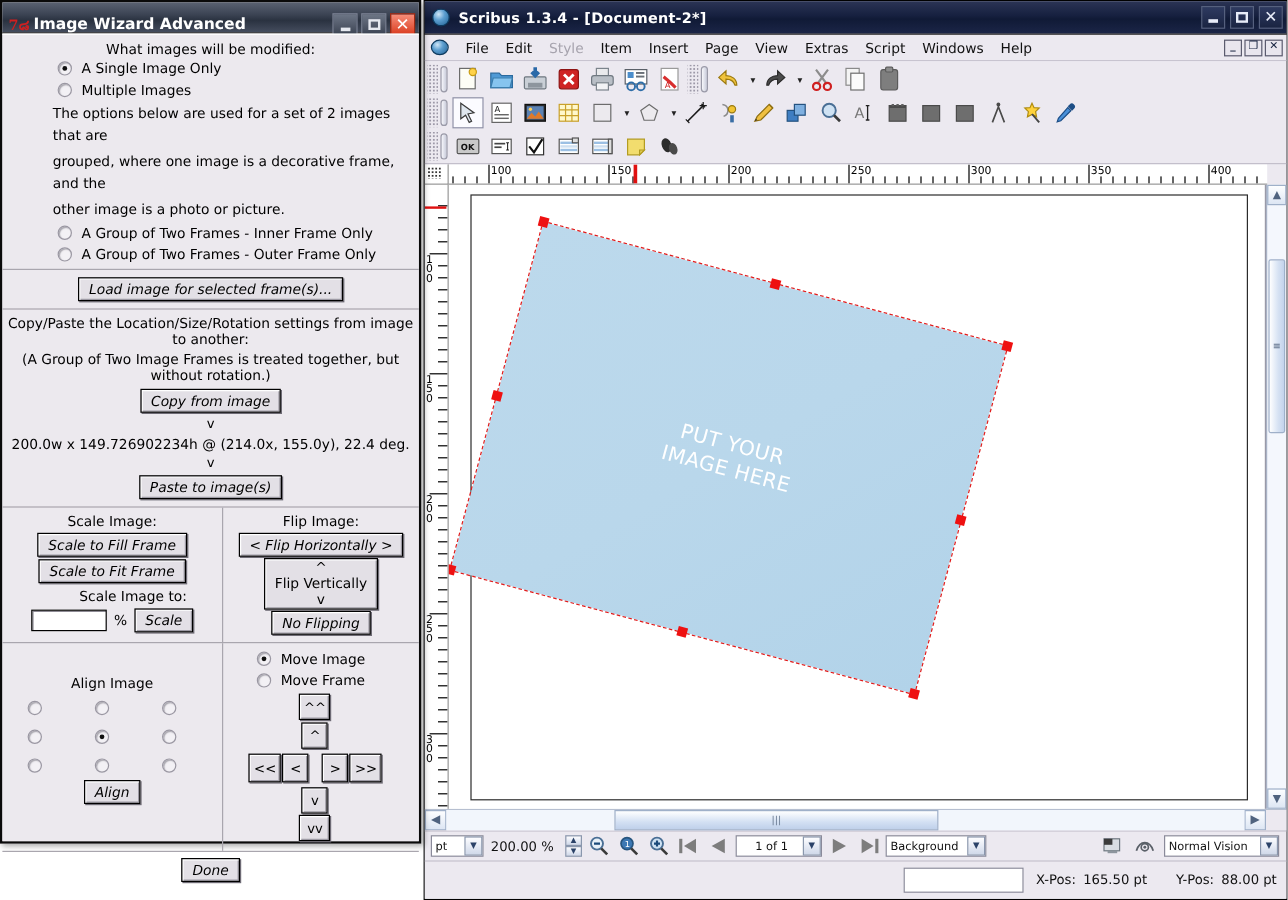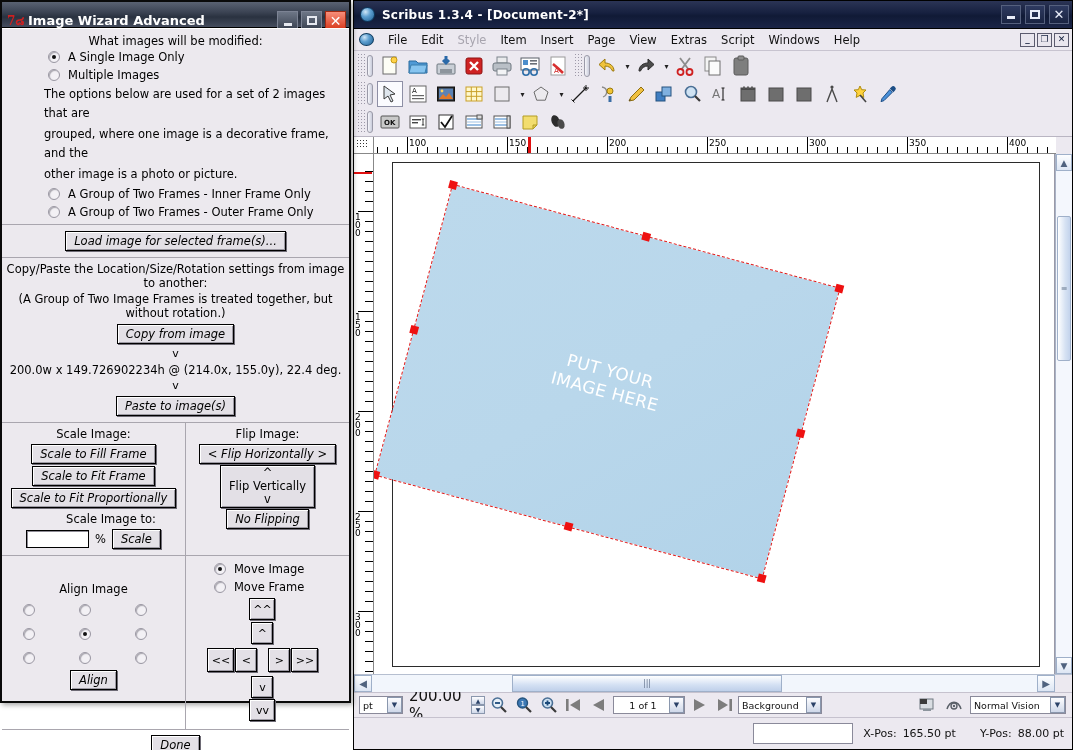--- a/index.html
+++ b/index.html
@@ -151,21 +151,21 @@
   }
   .sb-combo {
     height: 18px; border: 1px solid #8a8a9a; background: #fff; display: flex; align-items: center;
     font-size: 9.5px; color: #111; padding-left: 3px;
   }
   .sb-combo .arrowbox {
     width: 15px; height: 16px; margin-left: auto; background: linear-gradient(to bottom,#fdfdff,#cfd8e9);
     border: 1px solid #8a97ad; display: flex; align-items: center; justify-content: center;
     font-size: 7px; color: #2b4268;
   }
-  .zoomfield { width: 62px; height: 18px; background: #ece9f0; font-size: 15px;
+  .zoomfield { width: 62px; height: 18px; background: #ece9f0; font-size: 11px;
      display:flex;align-items:center;padding-left:3px;color:#111;}
   .spin { width: 14px; height: 18px; display:flex; flex-direction:column;}
   .spin div{flex:1;border:1px solid #8a97ad;background:linear-gradient(to bottom,#fdfdff,#cfd8e9);
      display:flex;align-items:center;justify-content:center;font-size:6px;color:#2b4268;}
   .icon-btn{width:22px;height:20px;display:flex;align-items:center;justify-content:center;}
   .sc-statusbar2 {
     height: 32px; flex: 0 0 32px; background: #ece9f0; display: flex; align-items: center;
     border-top: 1px solid #c6c2ce; padding-right: 8px;
   }
   .coordbox { width: 100px; height: 21px; background:#fff; border:1px solid #8a8a9a; margin-left:auto;}
@@ -907,21 +907,20 @@
             <div class="btn">Paste to image(s)</div>
           </div>
       </div>
 
       <div class="two-col">
         <div class="col-l">
           <div class="col-title">Scale Image:</div>
           <div class="stack-btns">
             <div class="btn">Scale to Fill Frame</div>
             <div class="btn">Scale to Fit Frame</div>
-            <div class="btn">Scale to Fit Proportionally</div>
           </div>
           <div class="col-title" style="margin-top:4px;margin-left:35px;">Scale Image to:</div>
           <div class="scale-to-row">
             <input class="txtfield" type="text" value="" style="">
             <span class="wz-text">%</span>
             <span class="btn">Scale</span>
           </div>
         </div>
 
         <div class="col-r">

